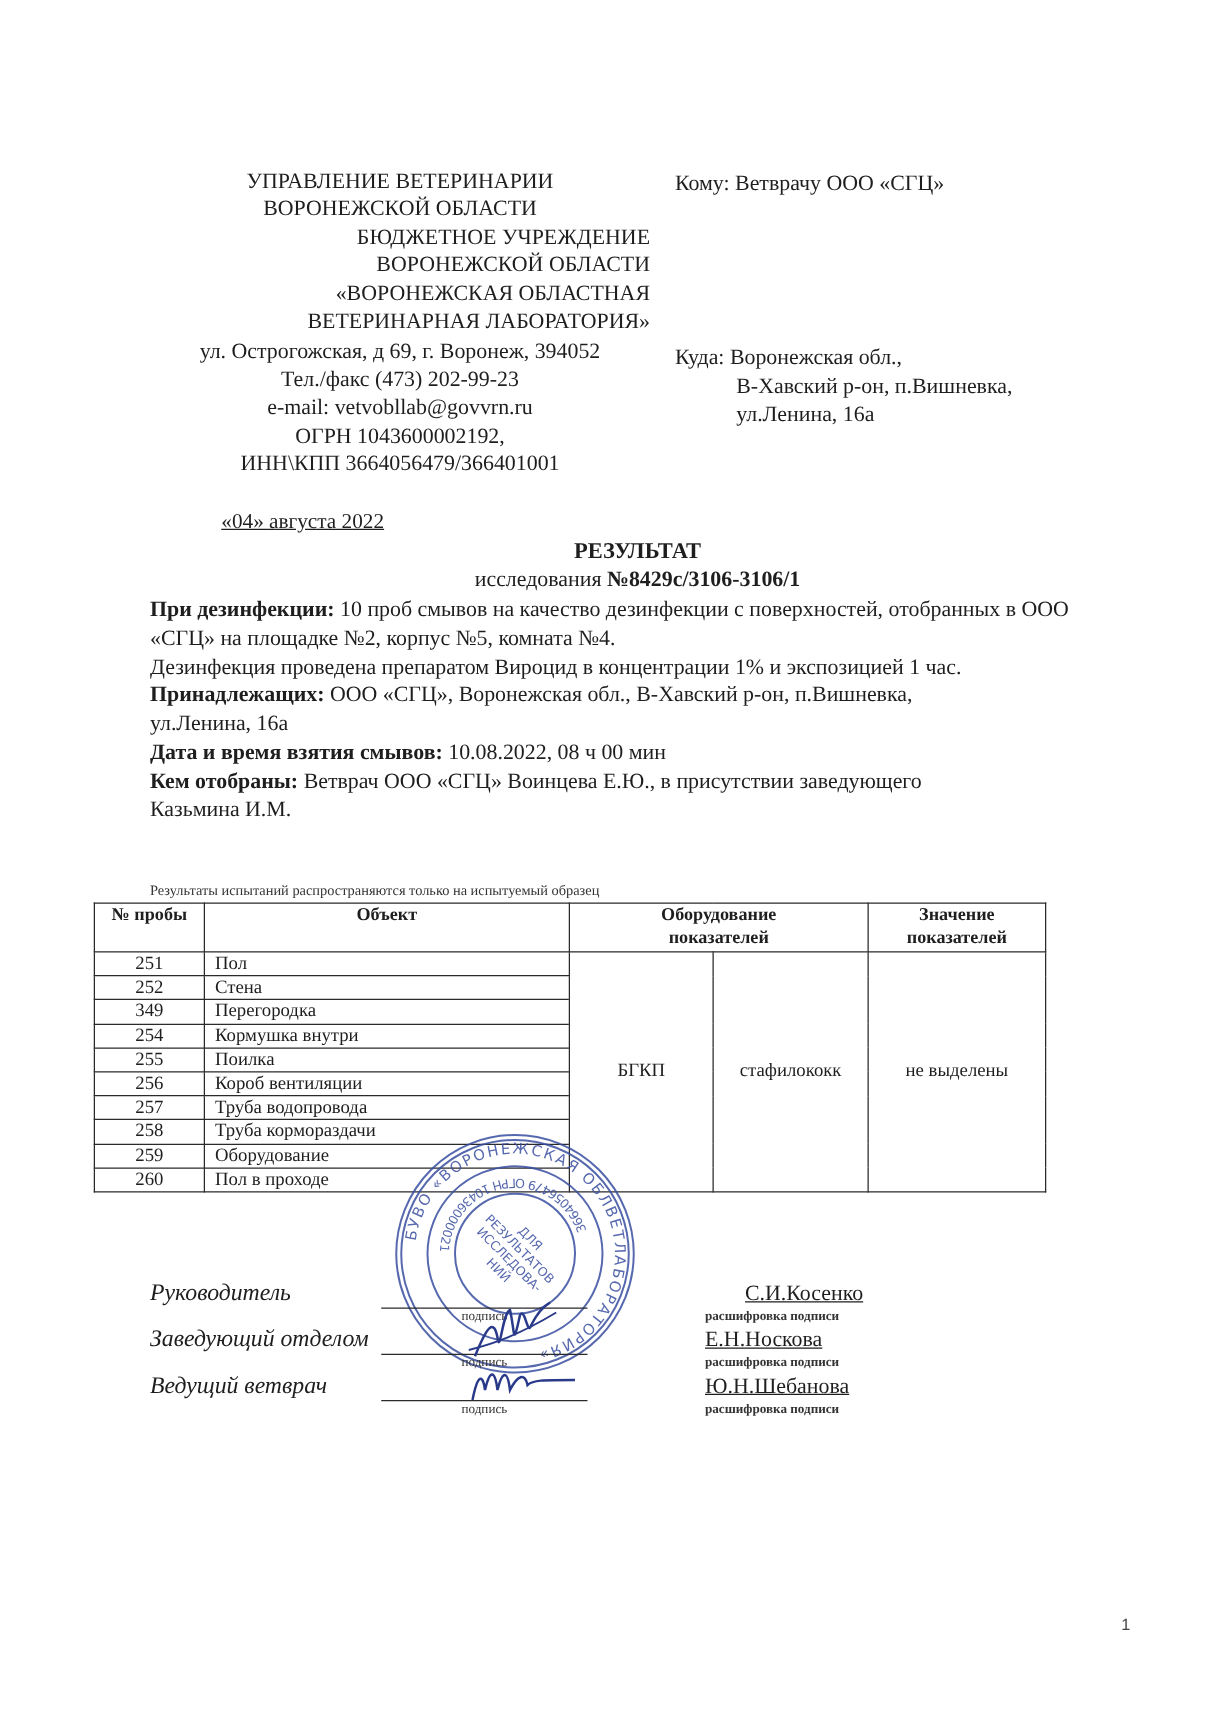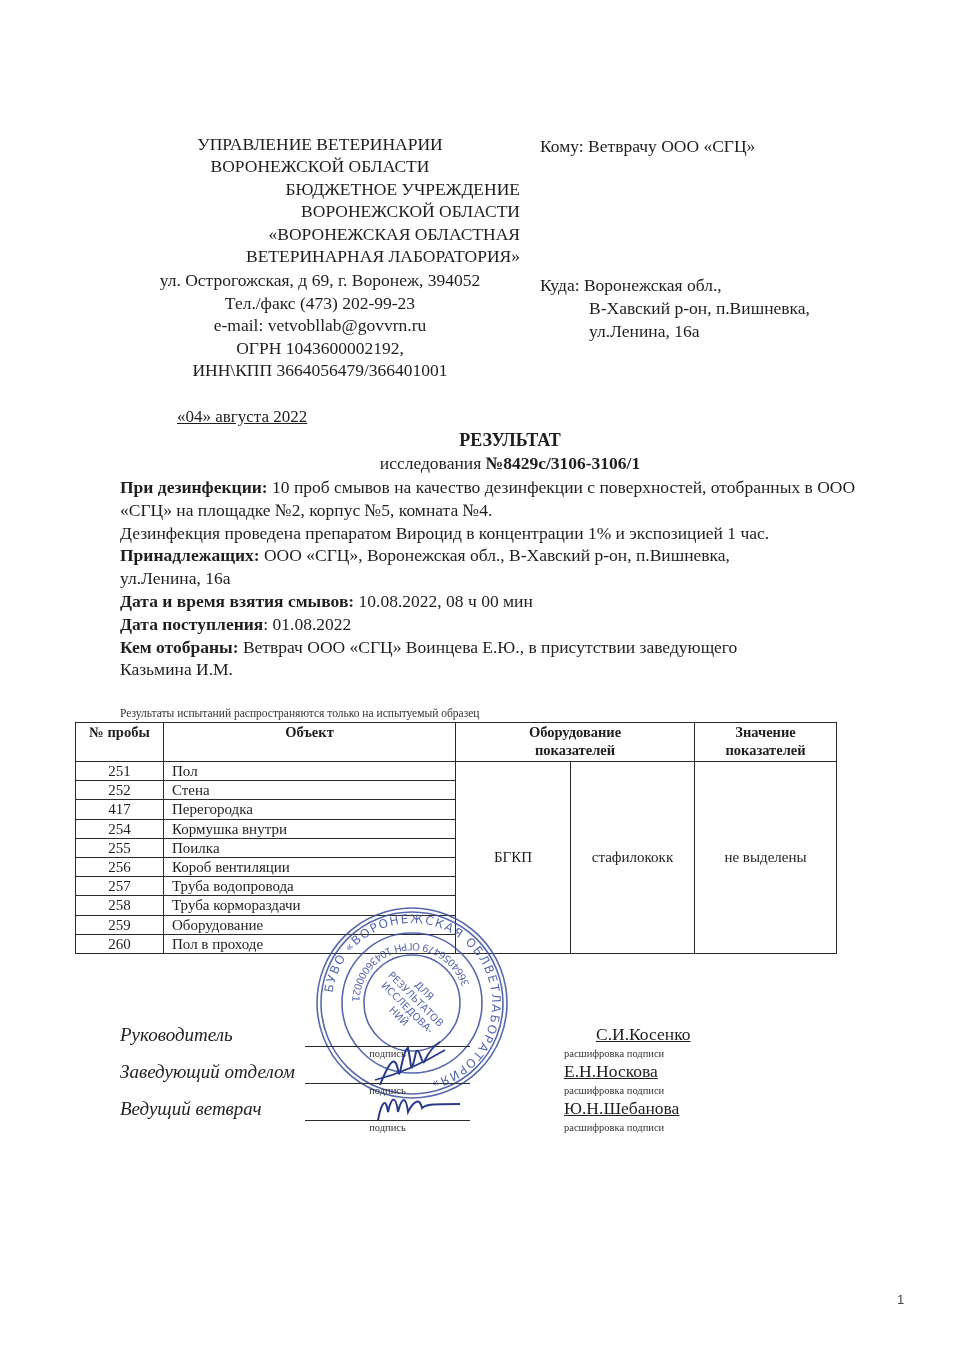--- a/index.html
+++ b/index.html
@@ -22,21 +22,21 @@
   table.res { position: absolute; left: 75px; top: 722px; border-collapse: collapse; font-size: 15px; }
   table.res td, table.res th { border: 1.3px solid #2a2a2a; padding: 0; }
   table.res th { font-weight: bold; font-size: 14.5px; height: 38px; vertical-align: top; line-height: 18px; }
   table.res td.num { text-align: center; height: 18.2px; line-height: 18px; }
   table.res td.obj { padding-left: 8px; line-height: 18px; }
   table.res td.merge { text-align: center; vertical-align: middle; font-size: 15px; }
   .sig-row { position: absolute; font-size: 19px; font-style: italic; }
   .sig-line { position: absolute; border-top: 1.3px solid #2a2a2a; }
   .sig-cap { position: absolute; font-size: 10.5px; color: #333; text-align: center; width: 165px; }
   .sig-name { position: absolute; font-size: 17.5px; text-decoration: underline; }
-  .sig-dec { position: absolute; font-size: 10.5px; color: #333; }
+  .sig-dec { position: absolute; font-size: 10.5px; color: #333; font-weight: bold; }
   .page-num { left: 897px; top: 1292px; font-size: 13px; color: #444; font-family: "Liberation Sans", sans-serif; }
   .stamp { position: absolute; left: 312px; top: 903px; width: 200px; height: 200px; opacity: 0.85; }
   .scribble { position: absolute; }
 </style>
 </head>
 <body>
 
 <div class="abs hdr-left">
   <div>УПРАВЛЕНИЕ ВЕТЕРИНАРИИ</div>
   <div>ВОРОНЕЖСКОЙ ОБЛАСТИ</div>
@@ -64,21 +64,20 @@
 <div class="abs subtitle">
   <span>исследования </span><b>№8429с/3106-3106/1</b>
 </div>
 
 <div class="abs body-text">
   <div><b>При дезинфекции:</b><span> 10 проб смывов на качество дезинфекции с поверхностей, отобранных в ООО «СГЦ» на площадке №2, корпус №5, комната №4.</span></div>
   <div>Дезинфекция проведена препаратом Вироцид в концентрации 1% и экспозицией 1 час.</div>
   <div><b>Принадлежащих:</b><span> ООО «СГЦ», Воронежская обл., В-Хавский р-он, п.Вишневка,</span></div>
   <div>ул.Ленина, 16а</div>
   <div><b>Дата и время взятия смывов:</b><span> 10.08.2022, 08 ч 00 мин</span></div>
-  <div><b>Дата поступления</b><span>: 01.08.2022</span></div>
   <div><b>Кем отобраны:</b><span> Ветврач ООО «СГЦ» Воинцева Е.Ю., в присутствии заведующего</span></div>
   <div>Казьмина И.М.</div>
 </div>
 
 <div class="abs note">Результаты испытаний распространяются только на испытуемый образец</div>
 
 <table class="res">
   <colgroup>
     <col style="width:88px">
       <col style="width:292px">
@@ -106,21 +105,21 @@
         <td class="obj">Пол</td>
         <td class="merge" rowspan="10">БГКП</td>
         <td class="merge" rowspan="10">стафилококк</td>
         <td class="merge" rowspan="10">не выделены</td>
       </tr>
       <tr>
         <td class="num">252</td>
         <td class="obj">Стена</td>
       </tr>
       <tr>
-        <td class="num">417</td>
+        <td class="num">349</td>
         <td class="obj">Перегородка</td>
       </tr>
       <tr>
         <td class="num">254</td>
         <td class="obj">Кормушка внутри</td>
       </tr>
       <tr>
         <td class="num">255</td>
         <td class="obj">Поилка</td>
       </tr>

